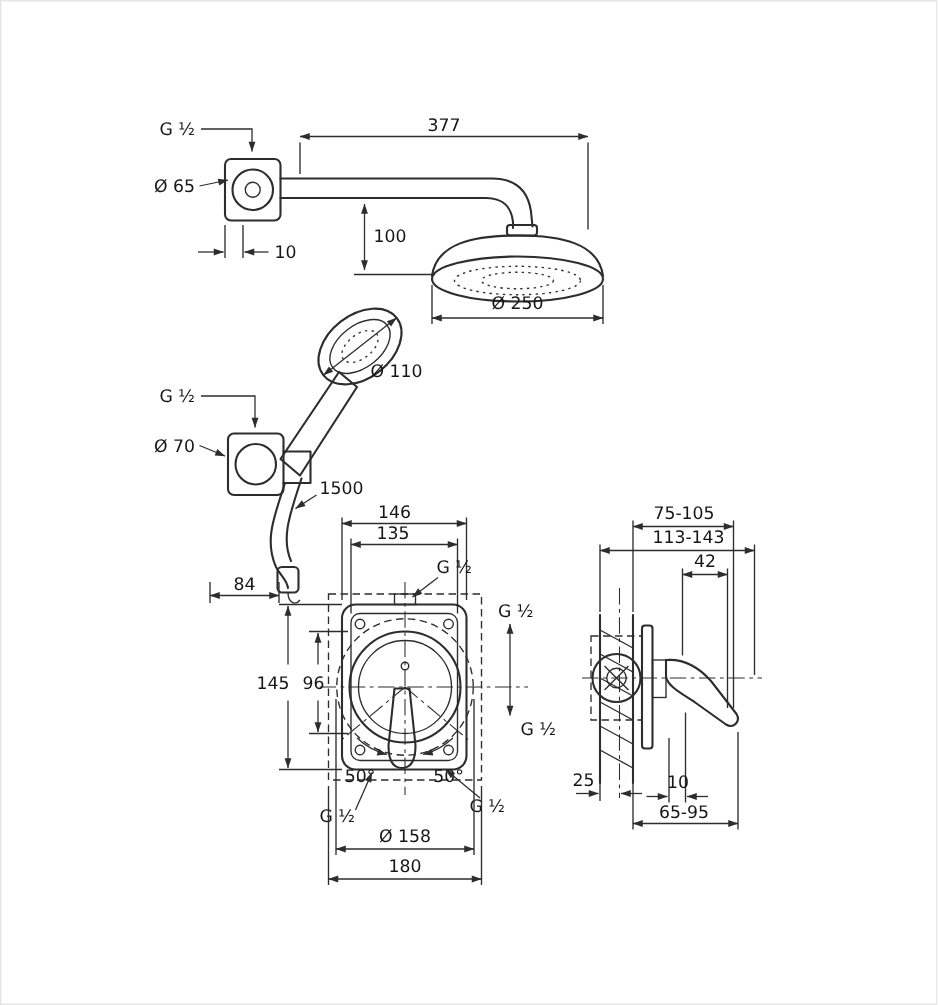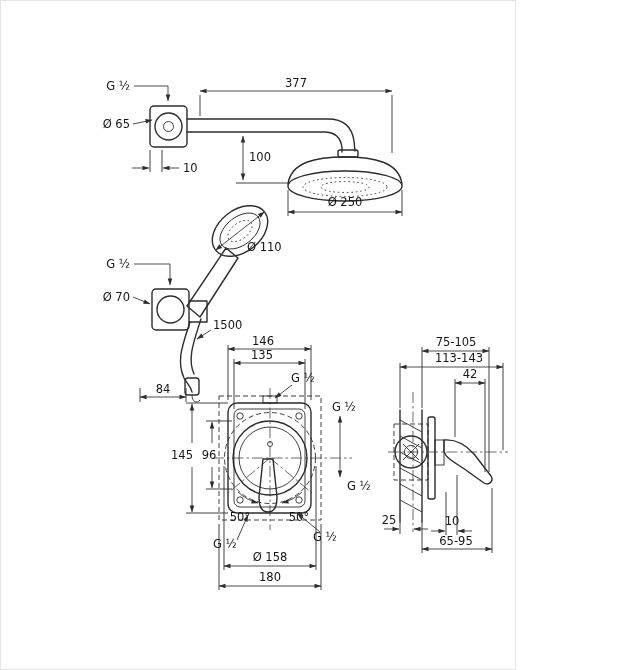--- a/index.html
+++ b/index.html
@@ -1,16 +1,16 @@
 <!DOCTYPE html>
 <html><head>
 <meta charset="utf-8">
 <style>
   html,body{margin:0;padding:0;background:#fff}
-  .canvas{position:relative;width:516px;height:670px;background:#ffffff;overflow:hidden;box-shadow:inset 0 0 0 1px #e6e6e6}
+  .canvas{position:relative;width:625px;height:670px;background:#ffffff;overflow:hidden;box-shadow:inset 0 0 0 1px #e6e6e6}
   svg{display:block}
   .ln{stroke:#2d2d2d;stroke-width:1.4;fill:none;stroke-linejoin:round;stroke-linecap:round}
   .thin{stroke:#2d2d2d;stroke-width:0.9;fill:none}
   .dim{stroke:#2d2d2d;stroke-width:0.85;fill:none}
   .dash{stroke-dasharray:5 3}
   .dash2{stroke-dasharray:1.6 2.8}
   .cl{stroke:#2d2d2d;stroke-width:0.7;fill:none;stroke-dasharray:11 3 2.5 3}
   text.t{font-family:"DejaVu Sans","Liberation Sans",sans-serif;font-size:11.5px;fill:#161616}
   .mid{text-anchor:middle}
   .end{text-anchor:end}

